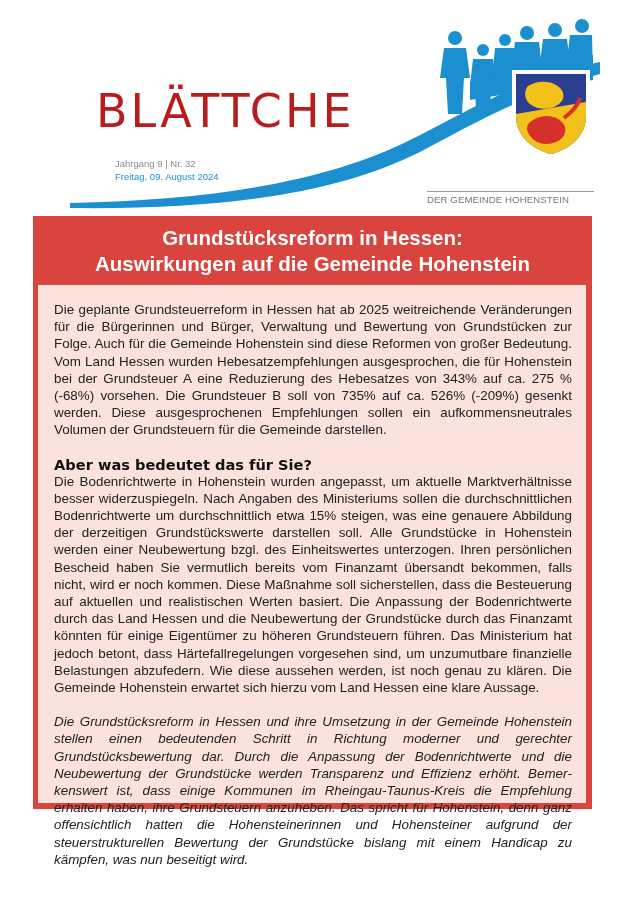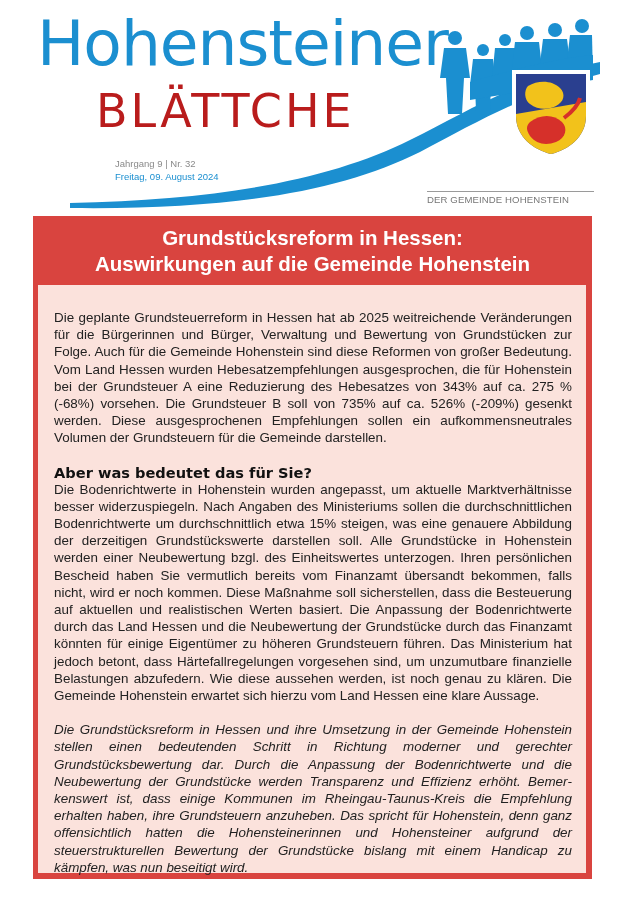--- a/index.html
+++ b/index.html
@@ -25,30 +25,30 @@
     .mb-title {
       position: absolute; left: 427px; top: 170px; font-size: 17px; color: #6f6f6f; white-space: nowrap;
       letter-spacing: -0.3px;
     }
     .mb-rule { position: absolute; left: 427px; top: 191px; width: 167px; height: 1px; background: #9a9a9a; }
     .mb-sub { position: absolute; left: 427px; top: 194px; font-size: 9.6px; color: #777; white-space: nowrap; letter-spacing: 0.1px; }
     .swoosh { position: absolute; left: 0; top: 0; }
     .crest { position: absolute; left: 508px; top: 66px; width: 86px; height: 94px; }
 
     .article {
-      position: absolute; left: 33px; top: 216px; width: 559px; height: 663px;
+      position: absolute; left: 33px; top: 216px; width: 559px; height: 593px;
       background: #d9443f; box-sizing: border-box;
     }
     .headline {
       height: 69px; display: flex; flex-direction: column; justify-content: center; align-items: center;
       color: #ffffff; font-weight: bold; font-size: 20.5px; line-height: 26px; text-align: center;
     }
     .body {
       position: absolute; left: 5px; top: 69px; right: 6px; bottom: 6px;
-      background: #fbe2dc; padding: 24px 14px 0 16px; box-sizing: border-box;
+      background: #fbe2dc; padding: 16px 14px 0 16px; box-sizing: border-box;
       font-size: 13.4px; line-height: 17.2px; text-align: justify; color: #222;
     }
     .body p { margin: 0; hyphens: manual; }
     .body p + h2 { margin-top: 17px; }
     .body h2 { margin: 0; font-size: 14.6px; line-height: 17px; font-weight: 900; font-family: "DejaVu Sans", sans-serif; color: #111; }
     .body p.gap { margin-top: 17px; font-style: italic; }
   </style>
 </head>
 <body>
 
@@ -67,21 +67,20 @@
       <circle cx="527" cy="33" r="7"></circle>
       <path d="M515 42 h24 l4 34 h-32 z"></path>
       <circle cx="555" cy="30" r="7"></circle>
       <path d="M543 39 h24 l5 40 h-34 z"></path>
       <circle cx="582" cy="26" r="7"></circle>
       <path d="M570 35 h22 l1 42 h-28 z"></path>
       <path d="M470 82 C 510 70, 560 58, 593 55 L 593 80 L 470 100 Z"></path>
     </g>
   </svg>
 
-  <div class="title-main">Hohensteiner</div>
   <div class="title-sub">BLÄTTCHE</div>
 
 
   <div class="issue">Jahrgang 9 | Nr. 32</div>
   <div class="date">Freitag, 09. August 2024</div>
 
   <svg class="crest" width="86" height="94" viewBox="0 0 86 94">
     <path d="M4 4 L82 4 L82 50 C82 74, 62 88, 43 92 C24 88, 4 74, 4 50 Z" fill="#fff"></path>
     <path d="M8 8 L78 8 L78 50 C78 71, 60 84, 43 88 C26 84, 8 71, 8 50 Z" fill="#2a3f8f"></path>
     <path d="M8 48 L78 36 L78 50 C78 71, 60 84, 43 88 C26 84, 8 71, 8 50 Z" fill="#f2c21b"></path>

